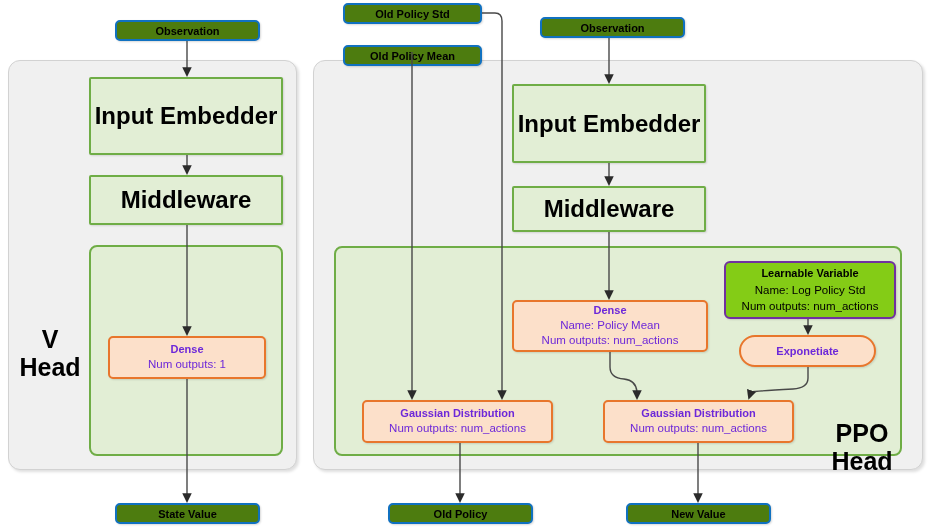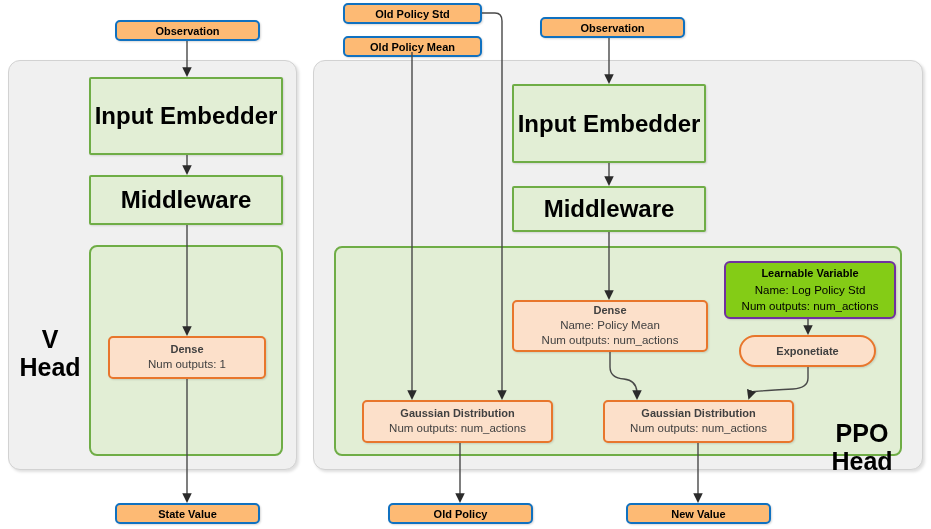--- a/index.html
+++ b/index.html
@@ -50,21 +50,21 @@
 
   
   .orange-box {
     background: #fce0ca;
     border: 2px solid #e8762c;
     border-radius: 5px;
     display: flex;
     flex-direction: column;
     align-items: center;
     justify-content: center;
-    color: #404040;
+    color: #6d28d9;
     box-shadow: 1px 1px 2px rgba(0,0,0,0.12);
     text-align: center;
   }
   .orange-box .ttl { font-size: 11px; font-weight: bold; line-height: 1.35; }
   .orange-box .sub { font-size: 11.5px; font-weight: normal; line-height: 1.35; }
 
   
   .purple-box {
     background: #84cc16;
     border: 2px solid #7030a0;
@@ -75,21 +75,21 @@
     justify-content: center;
     color: #000000;
     box-shadow: 1px 1px 2px rgba(0,0,0,0.12);
     text-align: center;
   }
   .purple-box .ttl { font-size: 11px; font-weight: bold; line-height: 1.4; }
   .purple-box .sub { font-size: 11.5px; font-weight: normal; line-height: 1.4; }
 
   
   .blue-pill {
-    background: #fdba74;
+    background: #4d7c0f;
     border: 2px solid #1071c0;
     border-radius: 5px;
     display: flex;
     align-items: center;
     justify-content: center;
     font-size: 11px;
     font-weight: bold;
     color: #000000;
     box-shadow: 1px 1px 2px rgba(0,0,0,0.15);
   }
@@ -139,21 +139,21 @@
   </div>
 
   <div class="abs blue-pill" style="left:115px; top:20px; width:145px; height:21px;">
     <span>Observation</span>
   </div>
 
   <div class="abs blue-pill" style="left:343px; top:3px; width:139px; height:21px;">
     <span>Old Policy Std</span>
   </div>
 
-  <div class="abs blue-pill" style="left:343px; top:36px; width:139px; height:21px;">
+  <div class="abs blue-pill" style="left:343px; top:45px; width:139px; height:21px;">
     <span>Old Policy Mean</span>
   </div>
 
   <div class="abs blue-pill" style="left:540px; top:17px; width:145px; height:21px;">
     <span>Observation</span>
   </div>
 
   <div class="abs green-box big" style="left:89px; top:77px; width:194px; height:78px;">
     <span>Input Embedder</span>
   </div>

